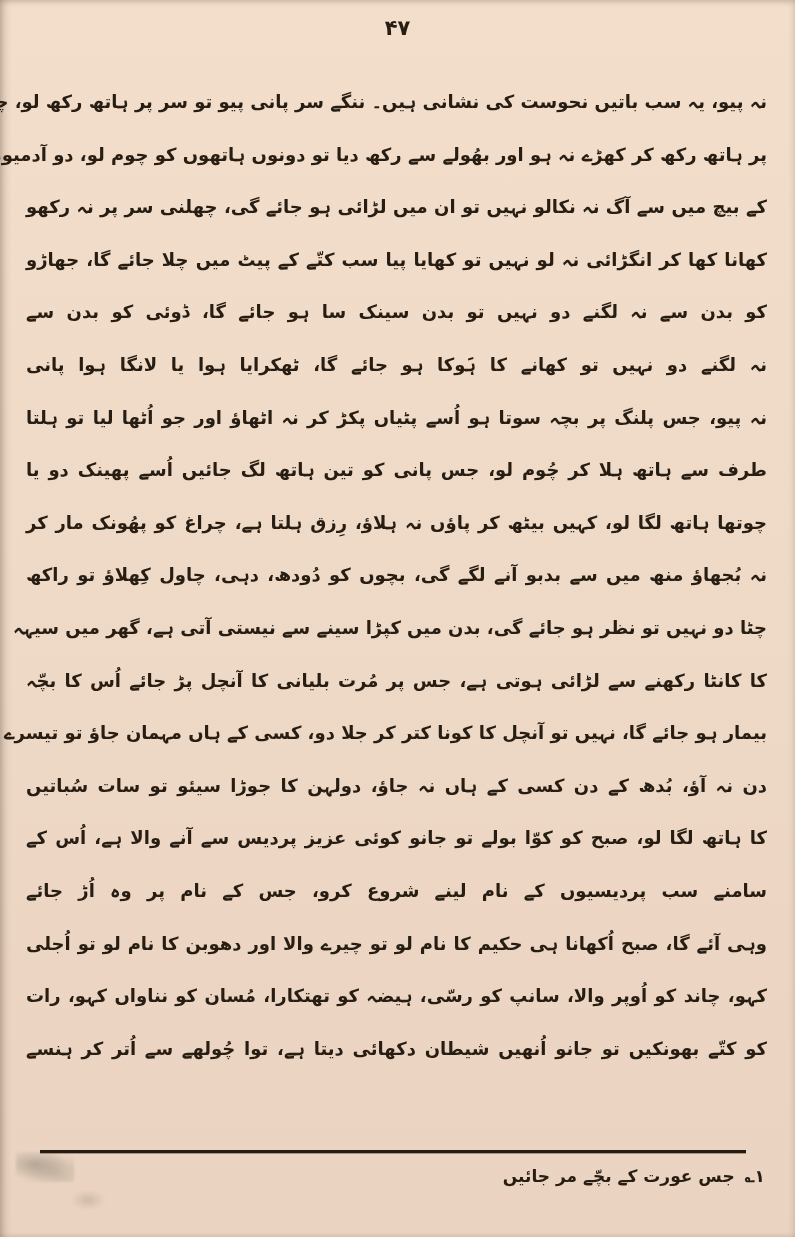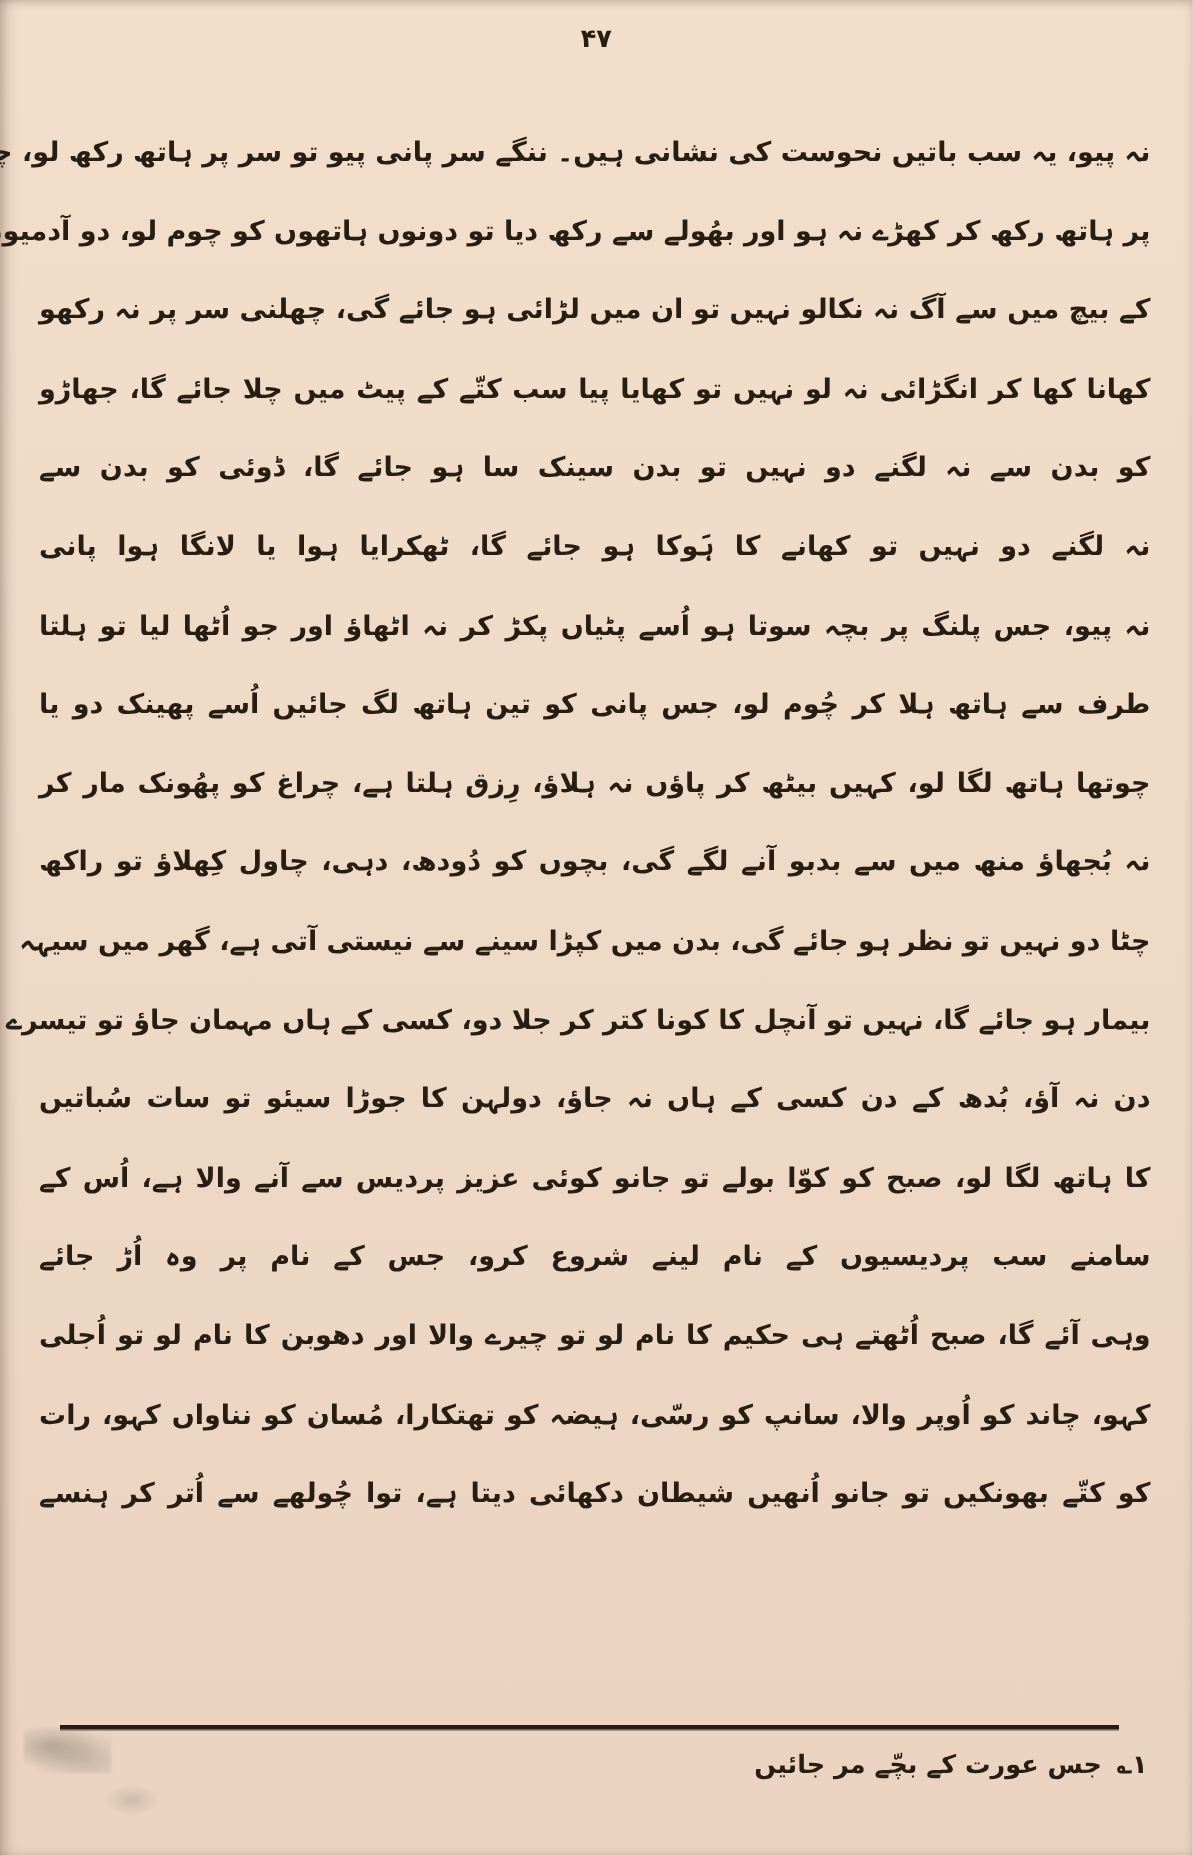--- a/index.html
+++ b/index.html
@@ -18,21 +18,21 @@
                 inset -3px 0 8px -4px rgba(60,40,25,0.20),
                 inset 0 4px 8px -4px rgba(60,40,25,0.18);
     color: #271d12;
   }
   .page-number {
     position: absolute;
     top: 16px;
     left: 0;
     right: 0;
     text-align: center;
-    font-size: 17px;
+    font-size: 21px;
     font-weight: bold;
     letter-spacing: 2px;
   }
   .text-block {
     position: absolute;
     top: 76px;
     right: 28px;
     left: 26px;
     direction: rtl;
   }
@@ -97,25 +97,26 @@
     <p class="line">پر ہاتھ رکھ کر کھڑے نہ ہو اور بھُولے سے رکھ دیا تو دونوں ہاتھوں کو چوم لو، دو آدمیوں</p>
     <p class="line">کے بیچ میں سے آگ نہ نکالو نہیں تو ان میں لڑائی ہو جائے گی، چھلنی سر پر نہ رکھو</p>
     <p class="line">کھانا کھا کر انگڑائی نہ لو نہیں تو کھایا پیا سب کتّے کے پیٹ میں چلا جائے گا، جھاڑو</p>
     <p class="line">کو بدن سے نہ لگنے دو نہیں تو بدن سینک سا ہو جائے گا، ڈوئی کو بدن سے</p>
     <p class="line">نہ لگنے دو نہیں تو کھانے کا ہَوکا ہو جائے گا، ٹھکرایا ہوا یا لانگا ہوا پانی</p>
     <p class="line">نہ پیو، جس پلنگ پر بچہ سوتا ہو اُسے پٹیاں پکڑ کر نہ اٹھاؤ اور جو اُٹھا لیا تو ہلتا</p>
     <p class="line">طرف سے ہاتھ ہلا کر چُوم لو، جس پانی کو تین ہاتھ لگ جائیں اُسے پھینک دو یا</p>
     <p class="line">چوتھا ہاتھ لگا لو، کہیں بیٹھ کر پاؤں نہ ہلاؤ، رِزق ہلتا ہے، چراغ کو پھُونک مار کر</p>
     <p class="line">نہ بُجھاؤ منھ میں سے بدبو آنے لگے گی، بچوں کو دُودھ، دہی، چاول کِھلاؤ تو راکھ</p>
     <p class="line">چٹا دو نہیں تو نظر ہو جائے گی، بدن میں کپڑا سینے سے نیستی آتی ہے، گھر میں سیہہ</p>
+    <p class="line">کا کانٹا رکھنے سے لڑائی ہوتی ہے، جس پر مُرت بلیانی کا آنچل پڑ جائے اُس کا بچّہ</p>
     <p class="line">بیمار ہو جائے گا، نہیں تو آنچل کا کونا کتر کر جلا دو، کسی کے ہاں مہمان جاؤ تو تیسرے</p>
     <p class="line">دن نہ آؤ، بُدھ کے دن کسی کے ہاں نہ جاؤ، دولہن کا جوڑا سیئو تو سات سُباتیں</p>
     <p class="line">کا ہاتھ لگا لو، صبح کو کوّا بولے تو جانو کوئی عزیز پردیس سے آنے والا ہے، اُس کے</p>
     <p class="line">سامنے سب پردیسیوں کے نام لینے شروع کرو، جس کے نام پر وہ اُڑ جائے</p>
-    <p class="line">وہی آئے گا، صبح اُٹھتے ہی حکیم کا نام لو تو چیرے والا اور دھوبن کا نام لو تو اُجلی</p>
+    <p class="line">وہی آئے گا، صبح اُکھانا ہی حکیم کا نام لو تو چیرے والا اور دھوبن کا نام لو تو اُجلی</p>
     <p class="line">کہو، چاند کو اُوپر والا، سانپ کو رسّی، ہیضہ کو تھتکارا، مُسان کو نناواں کہو، رات</p>
     <p class="line">کو کتّے بھونکیں تو جانو اُنھیں شیطان دکھائی دیتا ہے، توا چُولھے سے اُتر کر ہنسے</p>
   </div>
 
   <div class="footnote-rule"></div>
 
   <div class="footnote" lang="ur">
     <span class="marker">۱؎</span><span>جس عورت کے بچّے مر جائیں</span>
   </div>
 

